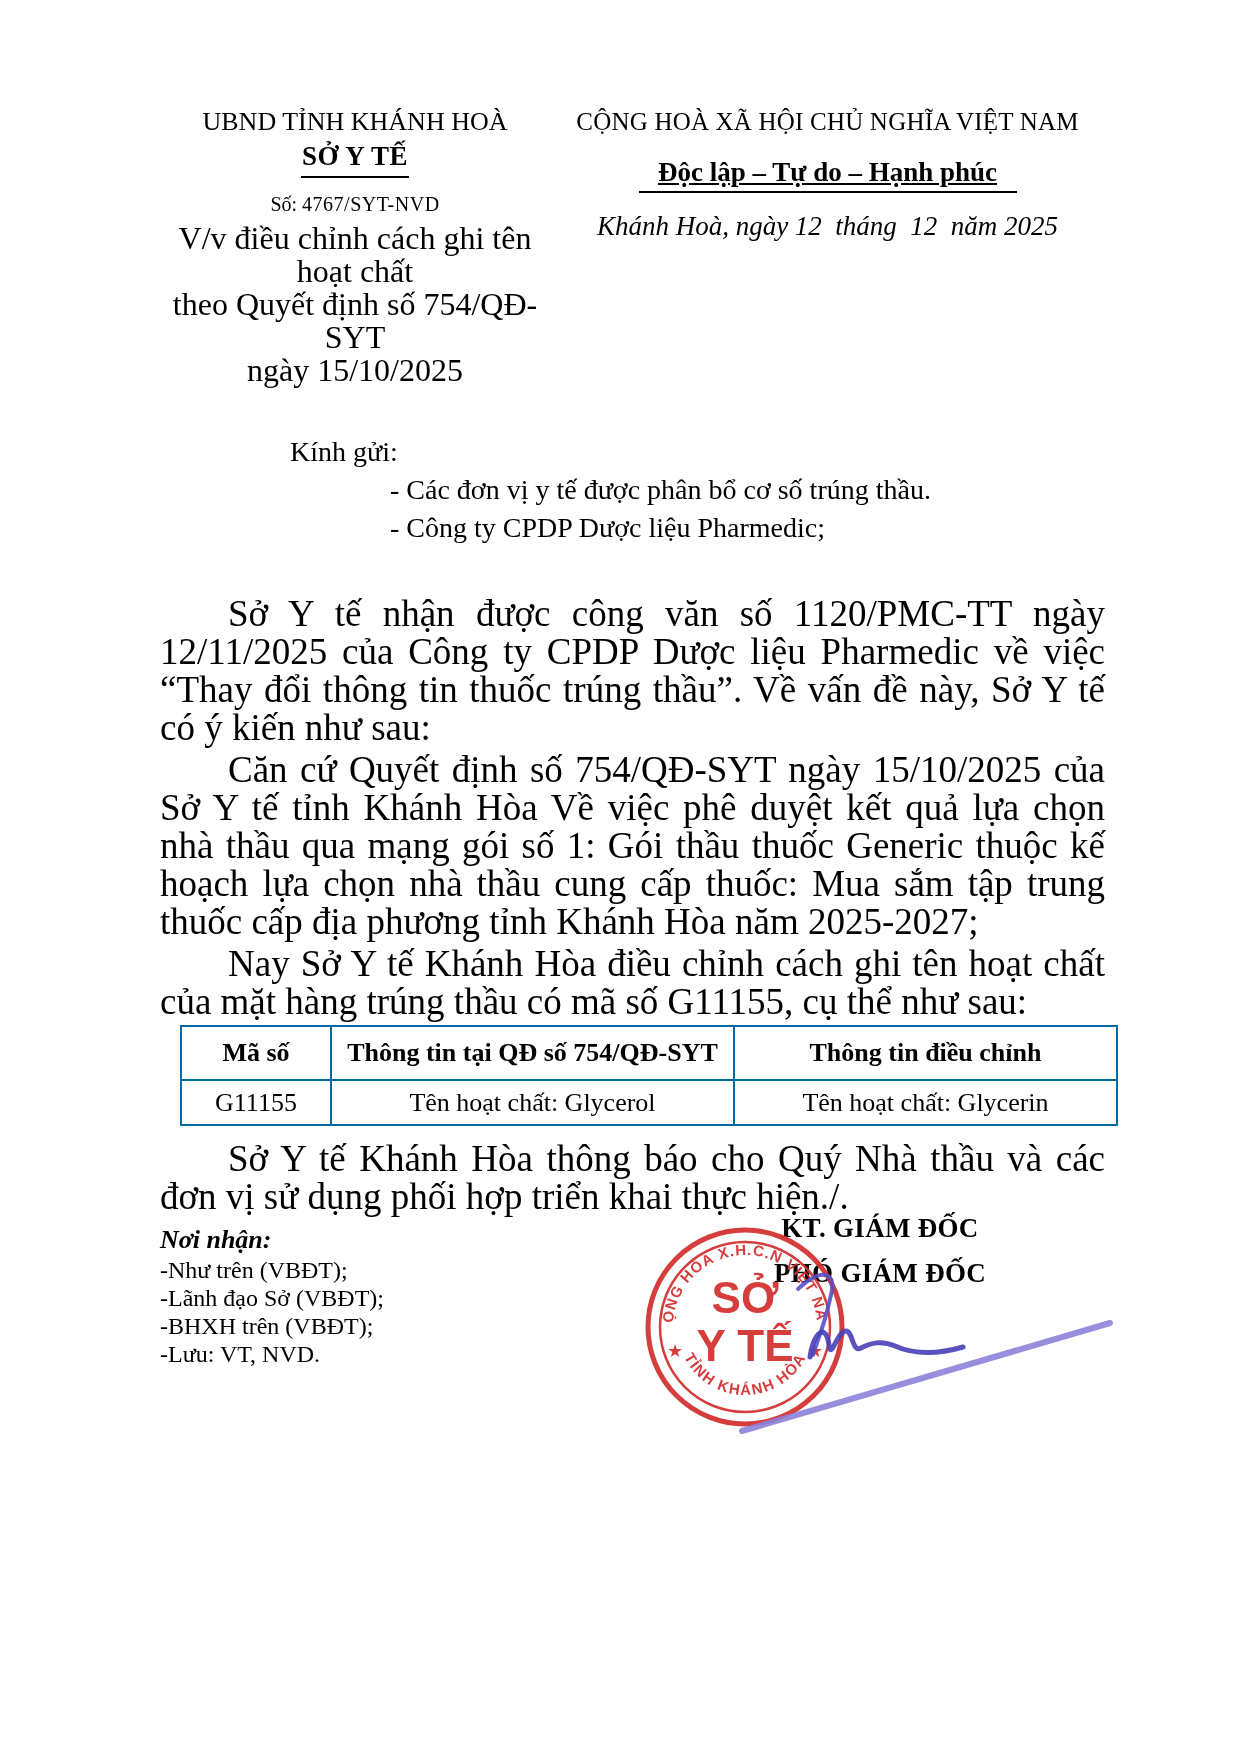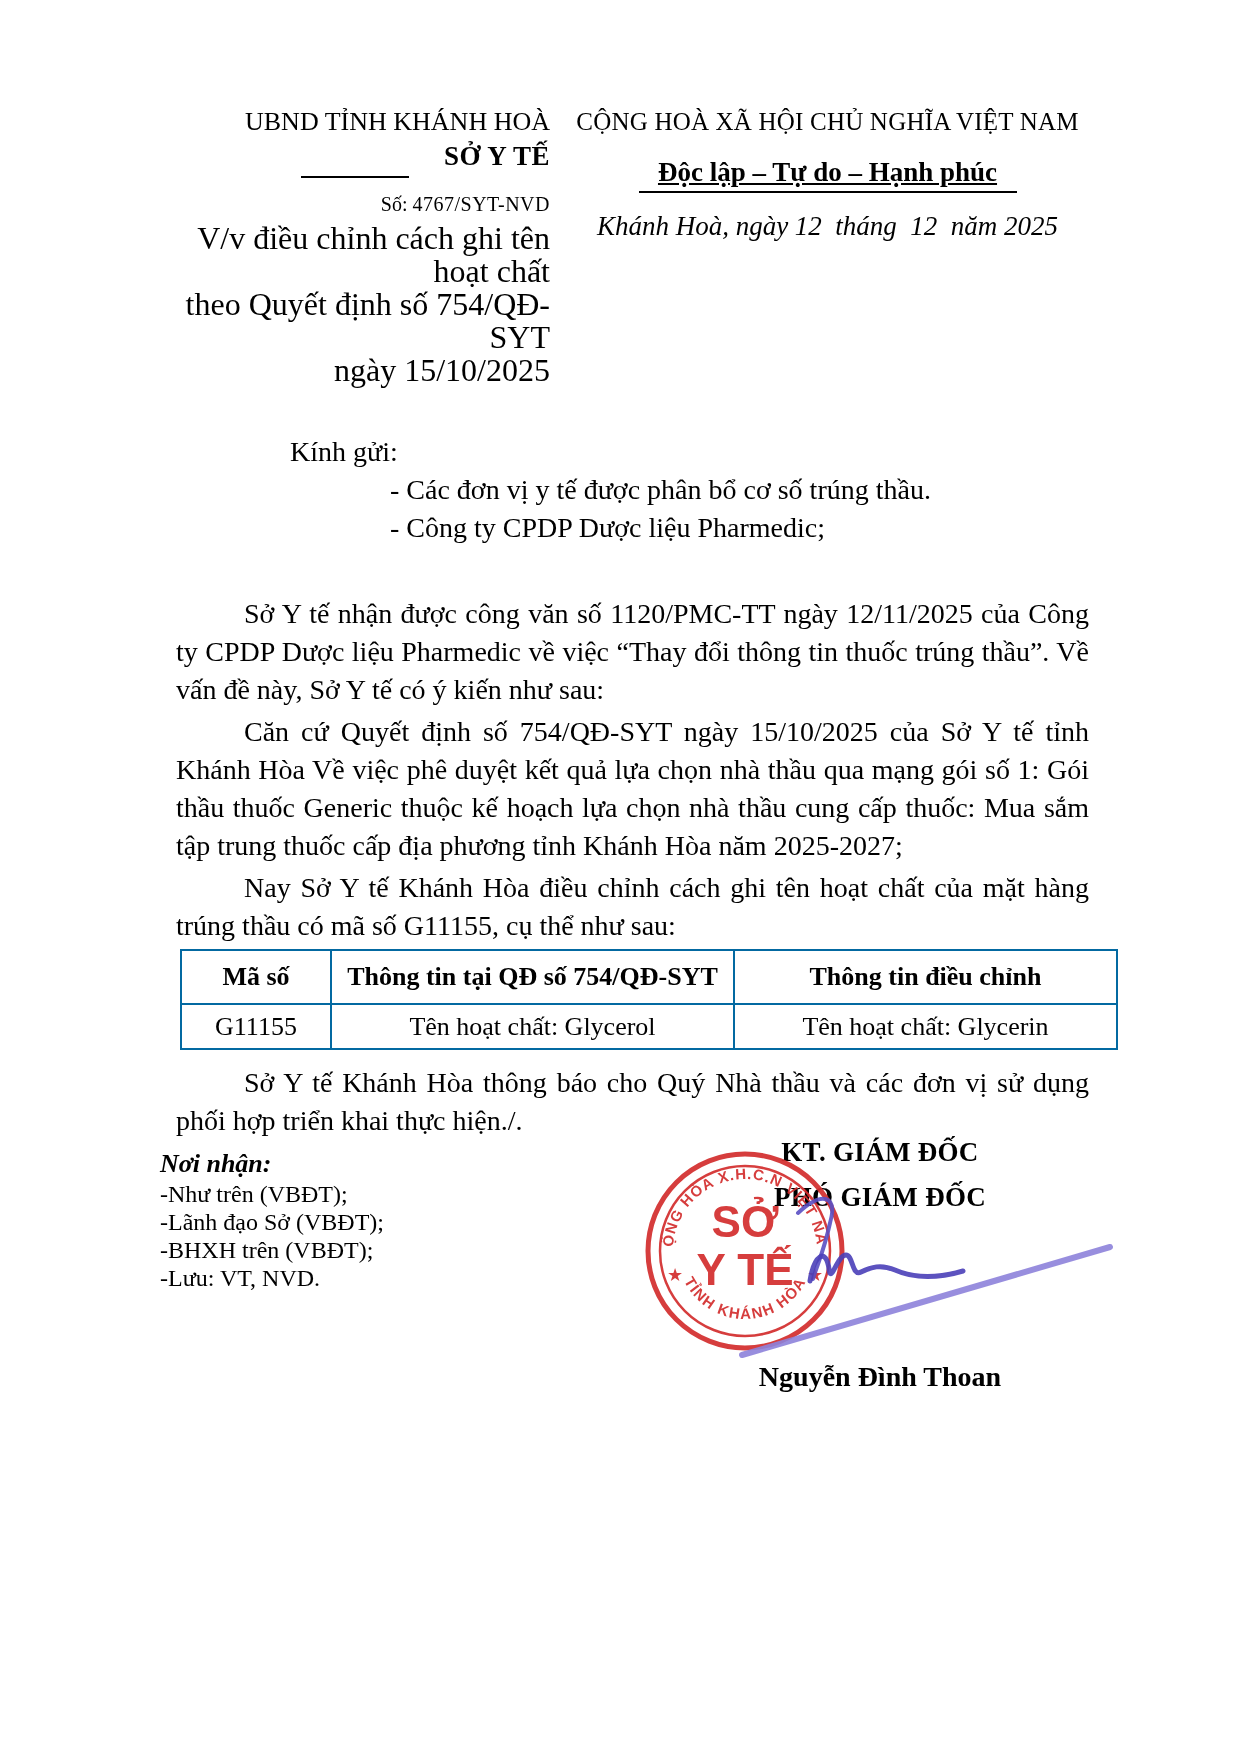--- a/index.html
+++ b/index.html
@@ -9,40 +9,40 @@
     margin:0 auto;
     background:#ffffff;
     box-sizing:border-box;
     padding:105px 136px 40px 160px;
     font-family:"Liberation Serif","DejaVu Serif",serif;
     color:#000;
     overflow:hidden;
   }
   
   .header{display:flex;align-items:flex-start;}
-  .h-left{width:390px;text-align:right;flex:0 0 auto;}
+  .h-left{width:390px;text-align:center;flex:0 0 auto;}
   .h-right{flex:1;text-align:center;}
   .org-parent{font-size:26px;line-height:34px;}
   .org-name{font-size:27px;font-weight:bold;line-height:34px;letter-spacing:.5px;}
   .rule-short{width:108px;height:2px;background:#000;margin:3px auto 8px;}
   .doc-number{font-size:20px;line-height:36px;margin-top:4px;}
   .doc-number .num{letter-spacing:.5px;}
   .subject{font-size:32px;line-height:33px;}
   .national-title{font-size:25px;font-weight:normal;line-height:34px;letter-spacing:.2px;}
   .motto{font-size:27px;font-weight:bold;line-height:34px;margin-top:16px;text-decoration:underline;}
   .rule-motto{width:378px;height:2px;background:#000;margin:2px auto 0;}
   .date-line{font-size:27px;font-style:italic;margin-top:16px;line-height:34px;}
   
   .recipients{margin-top:46px;font-size:28px;line-height:38px;}
   .recip-label{padding-left:130px;}
   .recip-item{padding-left:230px;}
   
   .para{
-    font-size:28px;line-height:38px;text-align:justify;
-    text-indent:68px;margin:4px 16px;
+    font-size:37px;line-height:38px;text-align:justify;
+    text-indent:68px;margin:4px 0;
   }
   .para-first{margin-top:48px;}
   
   table.adj{
     border-collapse:collapse;margin:4px 0 0 20px;
     width:936px;table-layout:fixed;
   }
   table.adj th,table.adj td{
     border:2px solid #0369a1;text-align:center;vertical-align:middle;
     font-size:26px;padding:0;
@@ -126,21 +126,20 @@
       <div class="noi-nhan-label">Nơi nhận:</div>
       <div class="noi-nhan-item">-Như trên (VBĐT);</div>
       <div class="noi-nhan-item">-Lãnh đạo Sở (VBĐT);</div>
       <div class="noi-nhan-item">-BHXH trên (VBĐT);</div>
       <div class="noi-nhan-item">-Lưu: VT, NVD.</div>
     </div>
 
     <div class="sign-block">
       <div class="sign-title">KT. GIÁM ĐỐC</div>
       <div class="sign-title">PHÓ GIÁM ĐỐC</div>
-      <div class="sign-name">Nguyễn Đình Thoan</div>
     </div>
 
     <svg class="stamp-layer" viewBox="0 0 204 204">
       <g opacity="0.93">
         <circle cx="102" cy="102" r="97" fill="none" stroke="#d32f2f" stroke-width="5"></circle>
         <circle cx="102" cy="102" r="85" fill="none" stroke="#d32f2f" stroke-width="2.5"></circle>
         <defs>
           <path id="arcTop" d="M 30 102 A 72 72 0 1 1 174 102"></path>
           <path id="arcBottom" d="M 34 102 A 68 68 0 0 0 170 102"></path>
         </defs>

